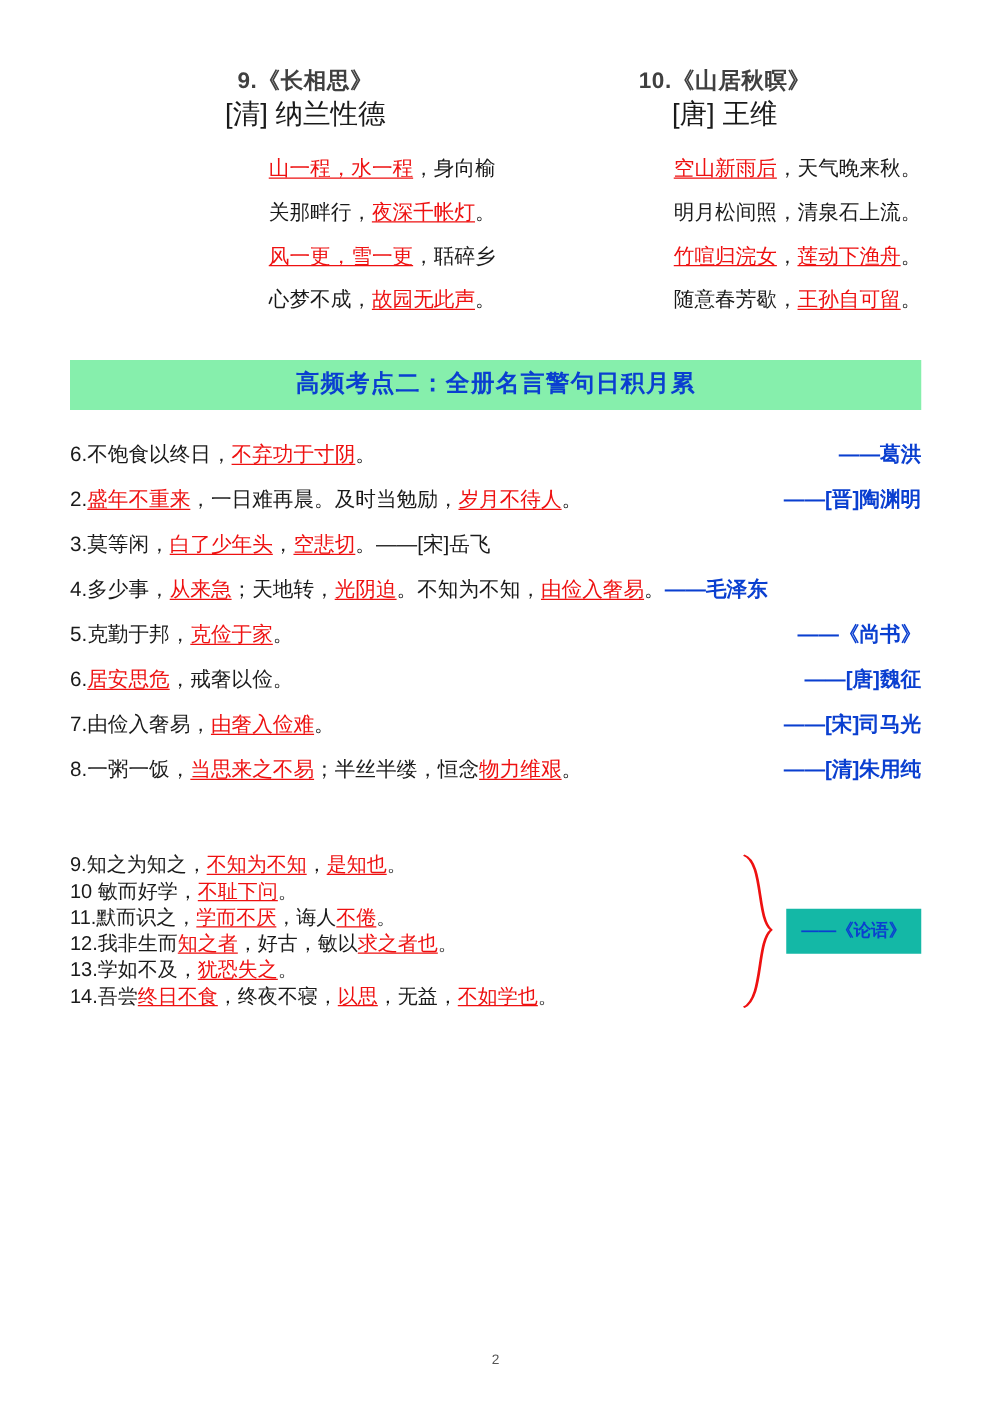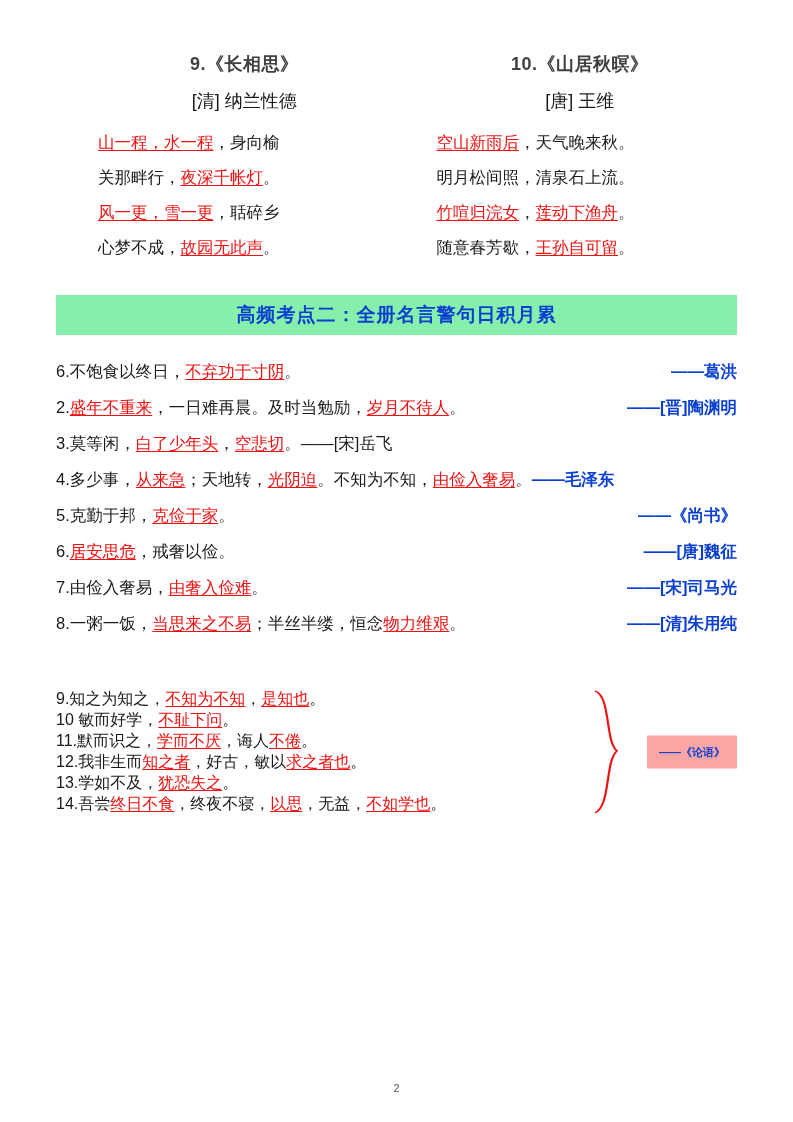--- a/index.html
+++ b/index.html
@@ -39,28 +39,28 @@
 
   .poem-title {
     color: #404040;
     font-weight: bold;
     font-size: 18px;
     text-align: center;
     letter-spacing: 0.5px;
   }
   .poem-author {
     text-align: center;
-    font-size: 18px;
-    margin-top: 13px;
+    font-size: 22px;
     color: #1a1a1a;
   }
   .poem-lines {
     margin-top: 12px;
     font-size: 16.5px;
     line-height: 35px;
+    text-align: right;
   }
   .poem-left .poem-lines { padding-left: 6px; }
   .poem-right .poem-lines { padding-left: 14px; }
   .red-u {
     color: #ee1111;
     text-decoration: underline;
     text-underline-offset: 2px;
   }
   .blk { color: #1a1a1a; }
 
@@ -109,24 +109,24 @@
     top: 0;
     width: 26px;
     height: 100%;
     pointer-events: none;
   }
   .group-label {
     position: absolute;
     right: 0px;
     top: 50%;
     transform: translateY(-50%);
-    background: #fca5a5;
+    background: #14b8a6;
     color: #0a3fd0;
     font-weight: bold;
-    font-size: 11px;
+    font-size: 14px;
     padding: 9px 12px;
     white-space: nowrap;
   }
   .group-items { width: 540px; margin-top: 48px; }
 
   .page-num {
     position: absolute;
     bottom: 28px;
     left: 0;
     width: 793px;

